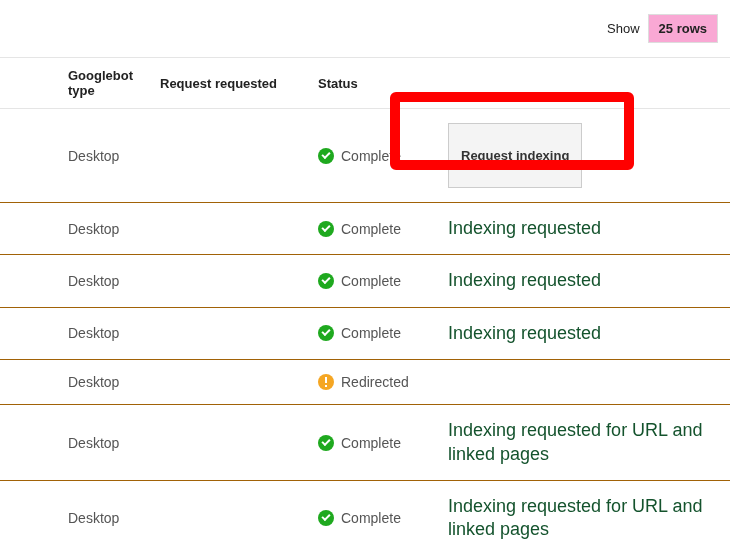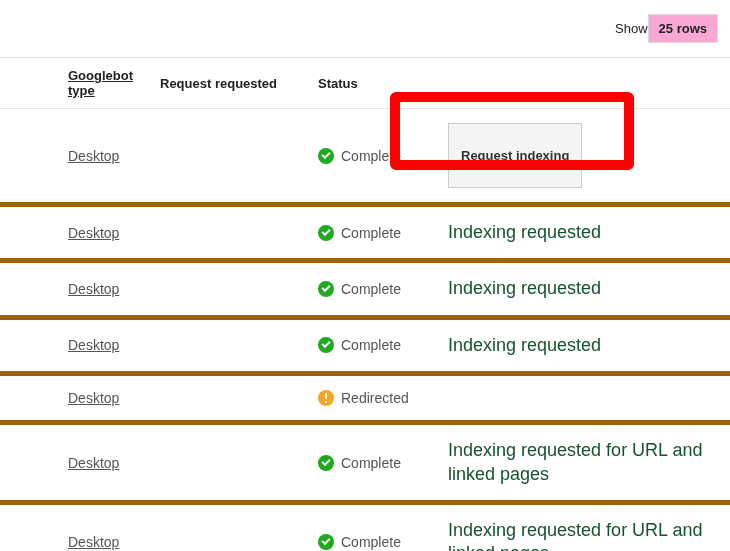--- a/index.html
+++ b/index.html
@@ -8,20 +8,21 @@
       font-size: 13px;
       color: #333;
       background: #fff;
       width: 730px;
     }
     .topbar {
       display: flex;
       justify-content: flex-end;
       align-items: center;
       padding: 14px 12px 14px 0;
+      gap: 8px;
     }
     .topbar-label { font-size: 13px; color: #222; }
     .rows-select {
       display: inline-block;
       background: #f9a8d4;
       border: 1px solid #ddd;
       padding: 6px 10px;
       font-weight: bold;
       font-size: 13px;
       color: #222;
@@ -35,26 +36,26 @@
       font-size: 13px;
       font-weight: bold;
       color: #222;
       padding: 10px 8px 10px 0;
       border-top: 1px solid #e5e5e5;
       border-bottom: 1px solid #e5e5e5;
     }
     .table th:first-child, .table td:first-child { padding-left: 68px; }
     .table td {
       padding: 14px 8px 14px 0;
-      border-bottom: 5px solid #a16207;
+      border-bottom: 1px solid #a16207;
       vertical-align: middle;
       font-size: 14px;
       color: #555;
     }
-    .col-type { width: 160px; text-decoration: underline; }
+    .col-type { width: 160px; }
     .col-render { width: 158px; }
     .col-status { width: 130px; white-space: nowrap; margin-left: 8px; }
     .col-action { width: auto; }
     .status-cell { display: flex; align-items: flex-start; gap: 7px; }
     .icon-check {
       width: 16px; height: 16px; border-radius: 50%;
       background: #1fa91f; position: relative; display: inline-block; flex-shrink:0;
     }
     .icon-check::after {
       content: ""; position: absolute; left: 4px; top: 4px;

